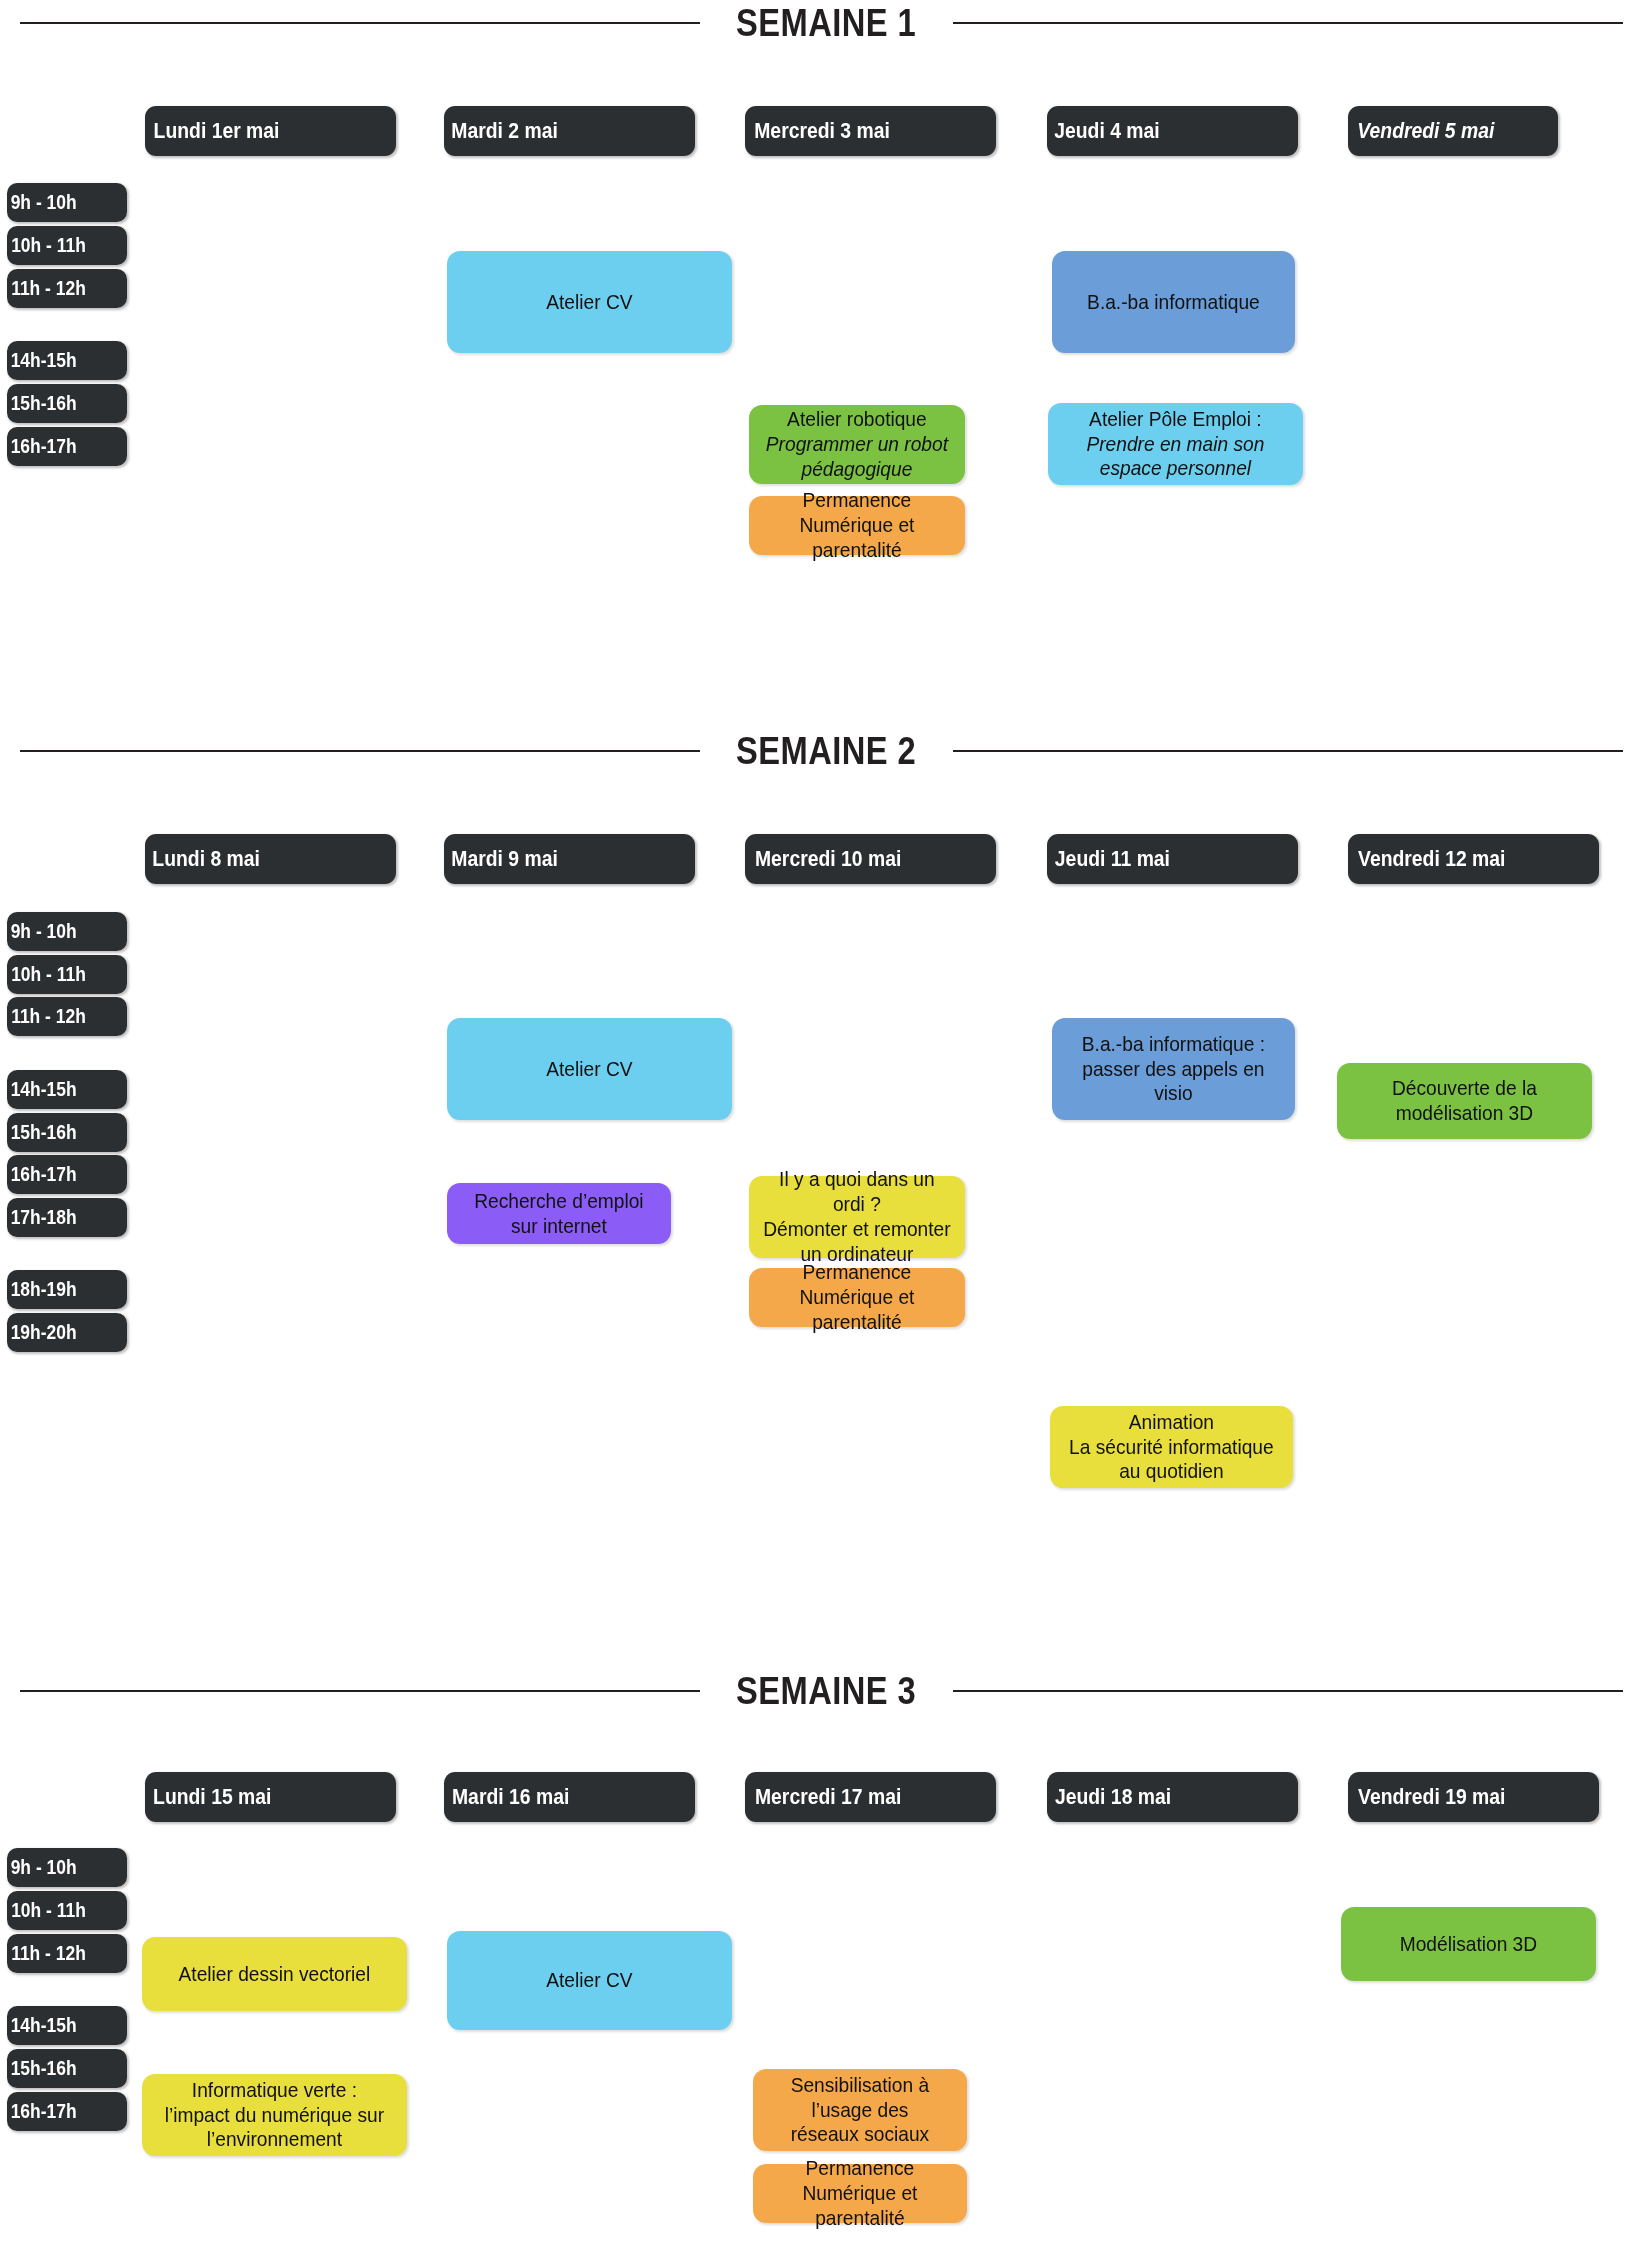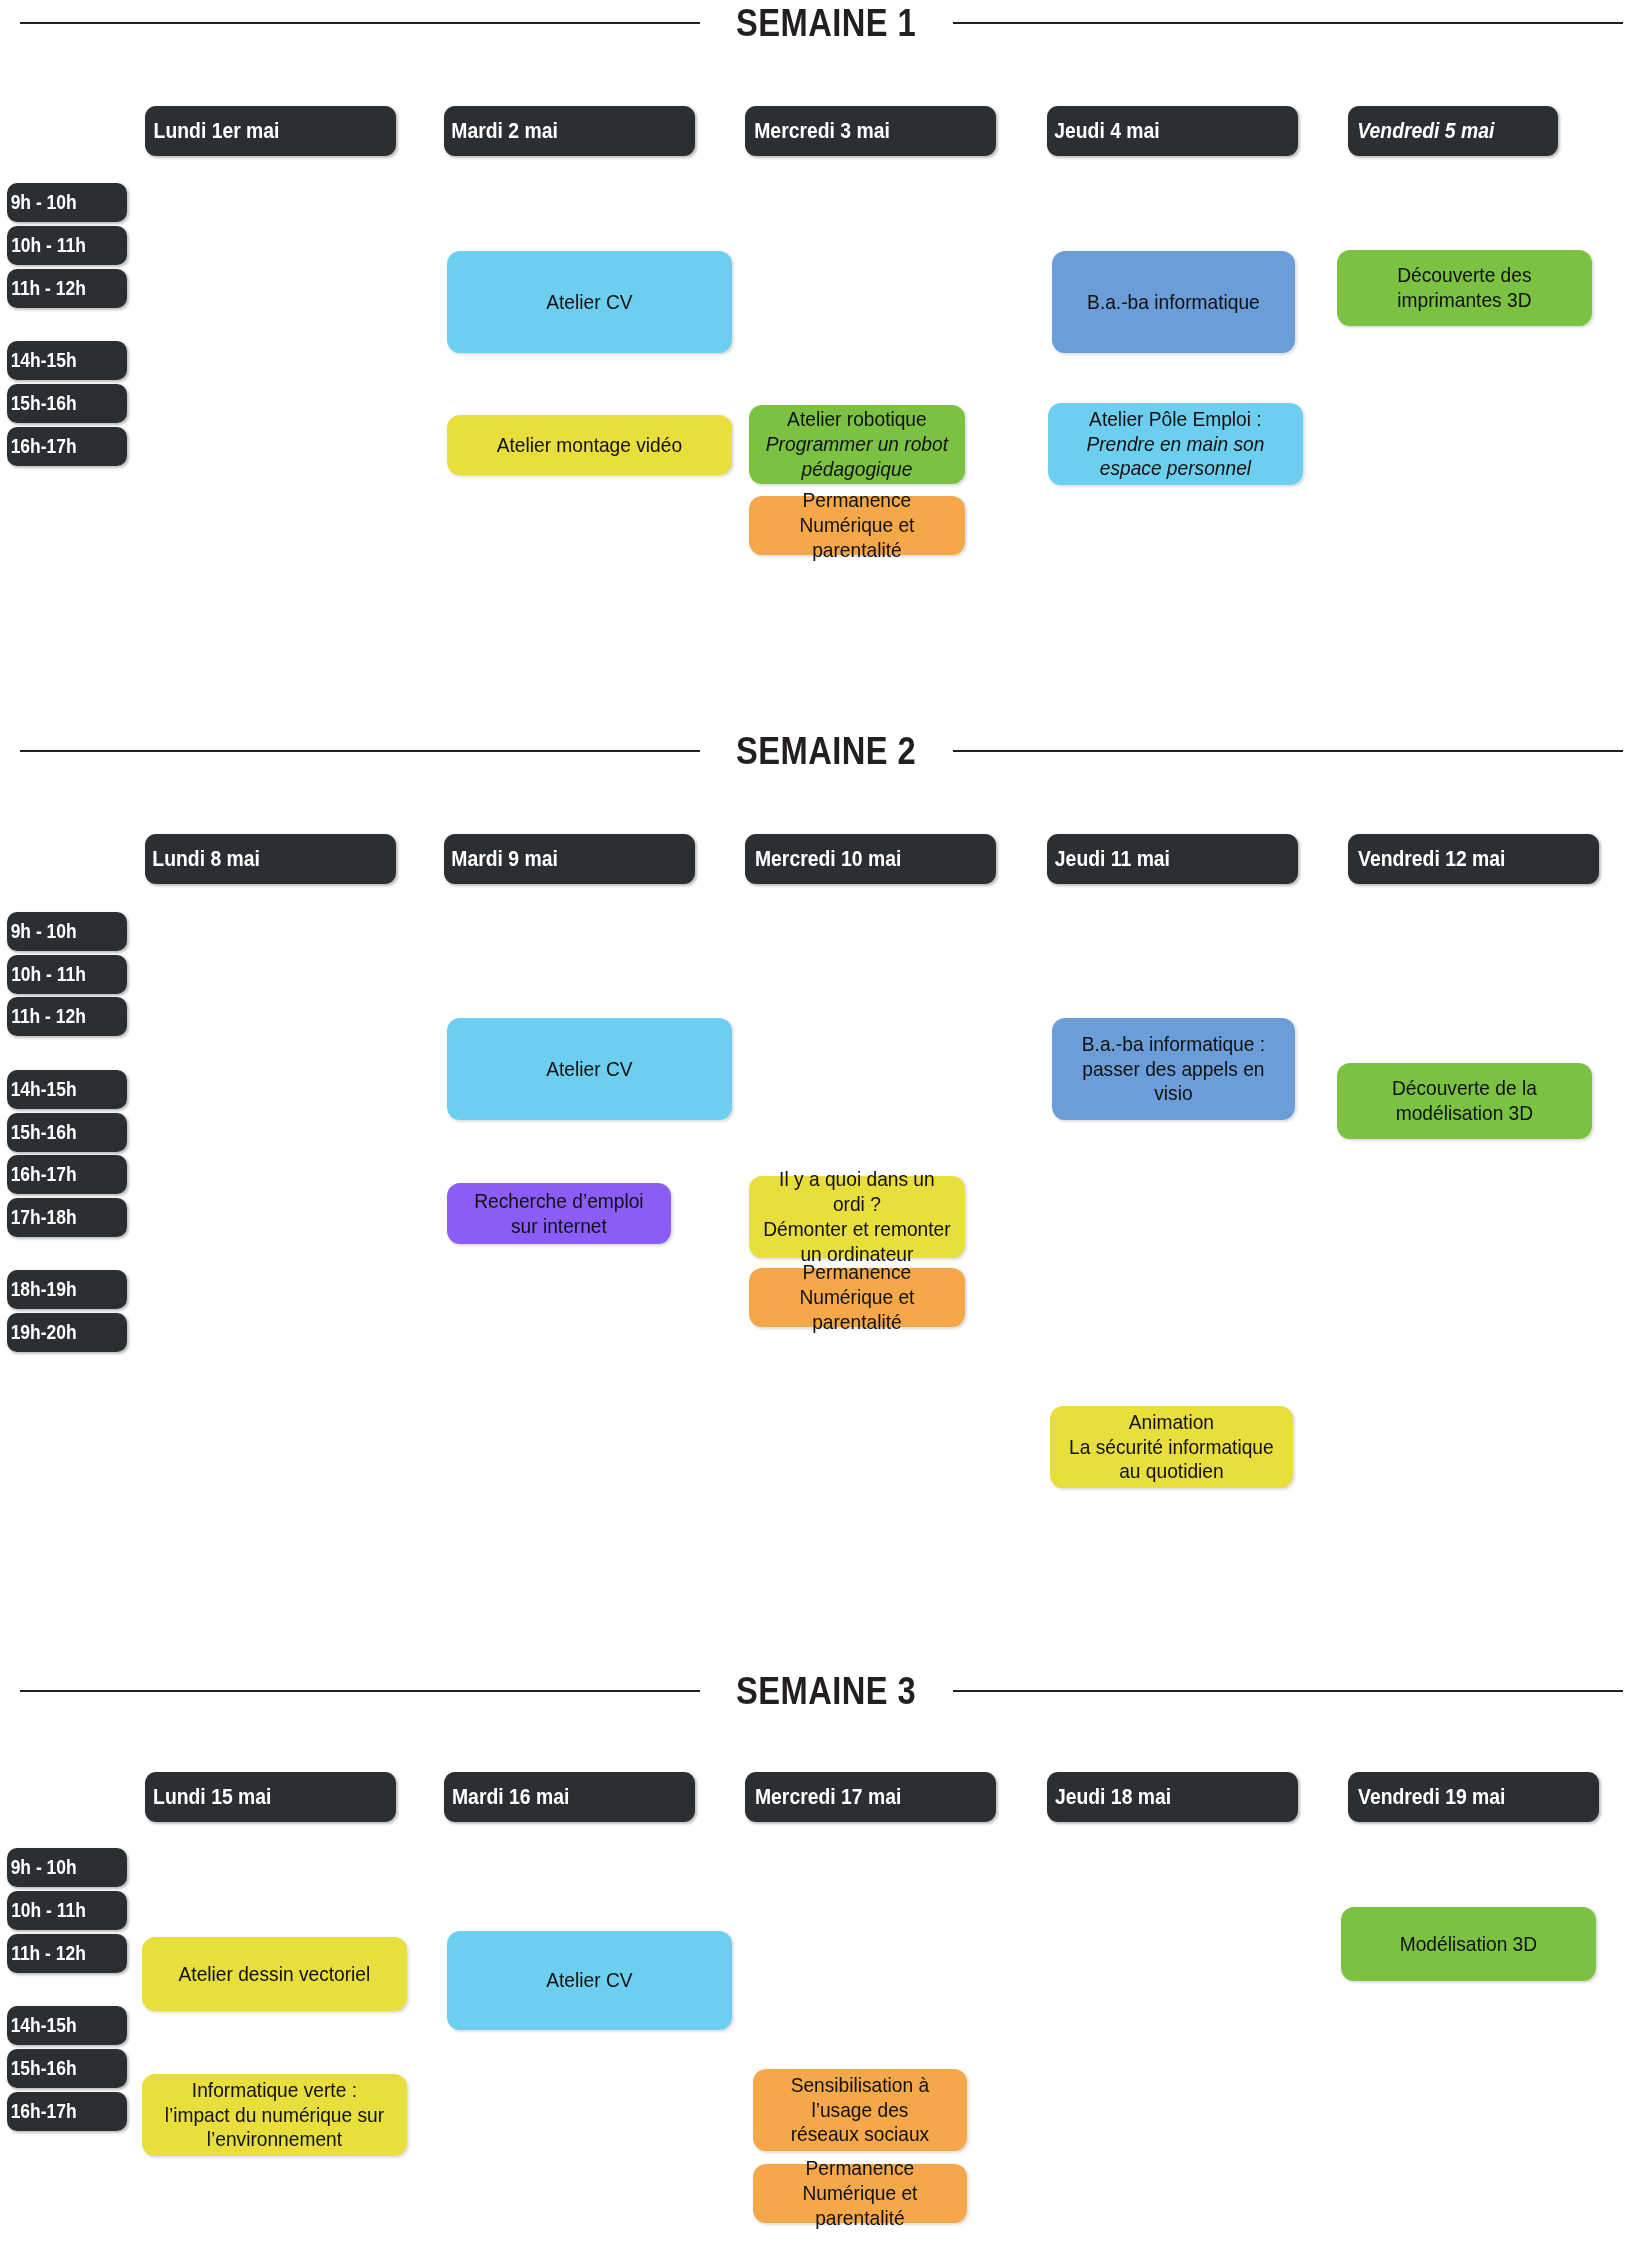--- a/index.html
+++ b/index.html
@@ -104,31 +104,20 @@
     <div class="event" style="left: 447px; top: 251px; width: 285px; height: 102px; background: rgb(109, 207, 240);">
       <div class="etxt">
         <div>Atelier CV</div>
       </div>
     </div>
     <div class="event" style="left: 1052px; top: 251px; width: 243px; height: 102px; background: rgb(107, 157, 216);">
       <div class="etxt">
         <div>B.a.-ba informatique</div>
       </div>
     </div>
-    <div class="event" style="left: 1337px; top: 250px; width: 255px; height: 76px; background: rgb(124, 194, 66);">
-      <div class="etxt">
-        <div>Découverte des</div>
-        <div>imprimantes 3D</div>
-      </div>
-    </div>
-    <div class="event" style="left: 447px; top: 415px; width: 285px; height: 60px; background: rgb(232, 222, 60);">
-      <div class="etxt">
-        <div>Atelier montage vidéo</div>
-      </div>
-    </div>
     <div class="event" style="left: 749px; top: 405px; width: 216px; height: 79px; background: rgb(124, 194, 66);">
       <div class="etxt">
         <div>Atelier robotique</div>
         <div class="it">Programmer un robot</div>
         <div class="it">pédagogique</div>
       </div>
     </div>
     <div class="event" style="left: 1048px; top: 403px; width: 255px; height: 82px; background: rgb(109, 207, 240);">
       <div class="etxt">
         <div>Atelier Pôle Emploi :</div>

